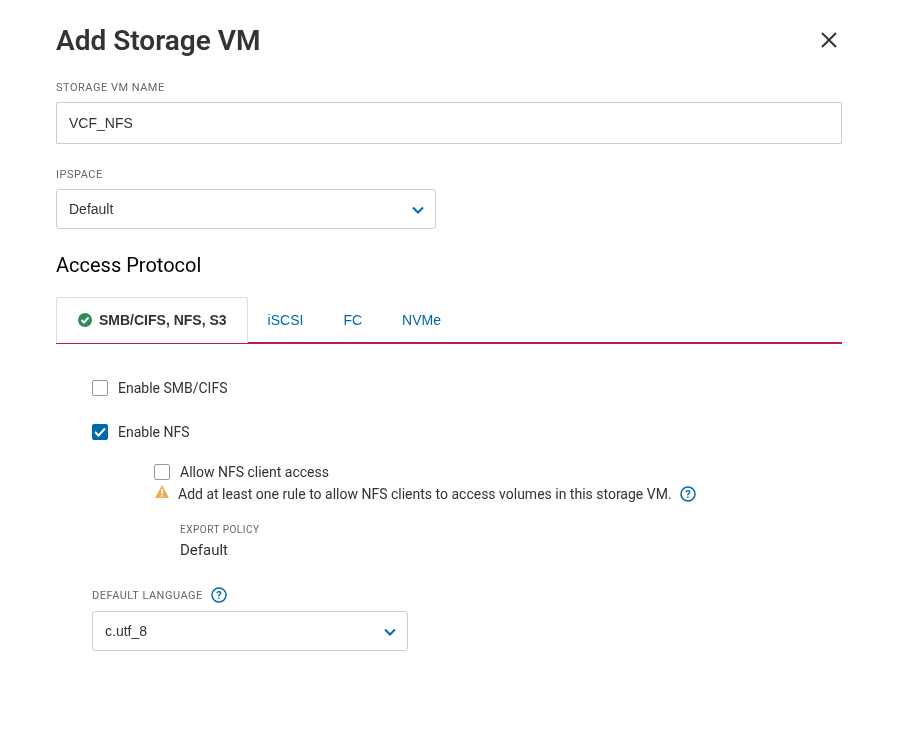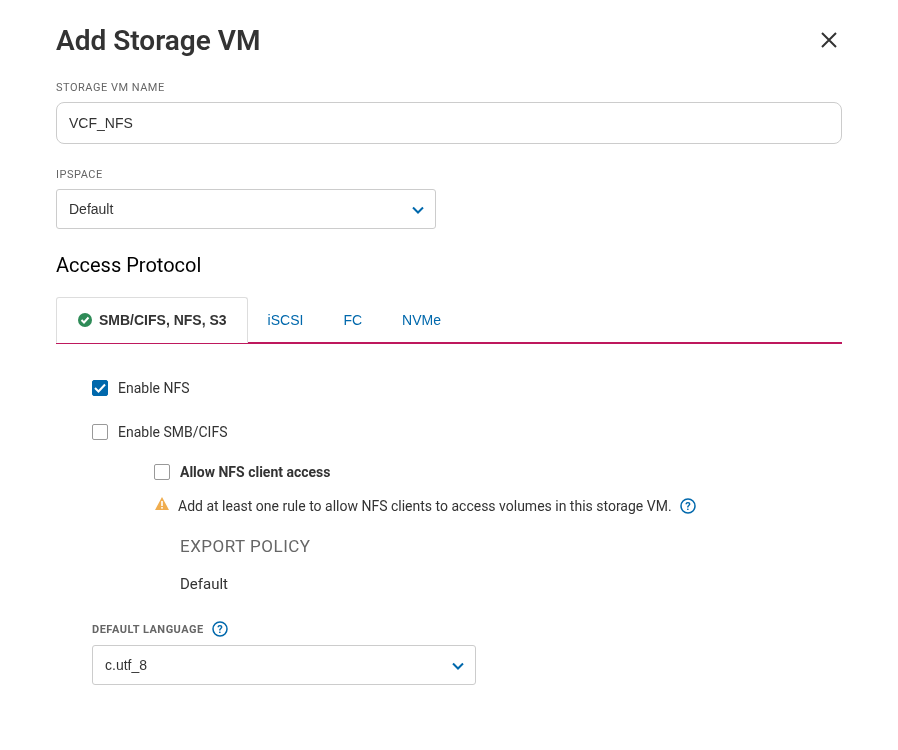--- a/index.html
+++ b/index.html
@@ -40,21 +40,21 @@
       color: #666;
       margin-bottom: 8px;
       text-transform: uppercase;
     }
     .text-input {
       width: 100%;
       height: 40px;
       padding: 20px 12px;
       font-size: 14px;
       border: 1px solid #ccc;
-      border-radius: 8px;
+      border-radius: 1px;
       color: #333;
     }
     .field-group {
       margin-bottom: 24px;
     }
     .select-wrapper {
       position: relative;
       width: 380px;
     }
     .select-input {
@@ -156,38 +156,38 @@
     .warn-text {
       font-size: 14px;
       color: #333;
     }
     .help-icon {
       display: inline-flex;
       align-items: center;
       cursor: pointer;
     }
     .subfield-label {
-      font-size: 17px;
+      font-size: 10px;
       letter-spacing: 0.5px;
       color: #666;
-      margin-bottom: 19px;
+      margin-bottom: 6px;
     }
     .subfield-value {
       font-size: 15px;
       color: #333;
     }
     .lang-row {
       display: flex;
       align-items: center;
       gap: 8px;
       margin-bottom: 8px;
     }
     .lang-select-wrapper {
       position: relative;
-      width: 384px;
+      width: 316px;
     }
   </style>
 </head>
 <body>
 
 <div class="container">
   <div class="header-row">
     <h1 class="page-title">Add Storage VM</h1>
     <button class="close-btn">
       <span>
@@ -227,35 +227,35 @@
       </span>
       <span>SMB/CIFS, NFS, S3</span>
     </button>
     <button class="tab">iSCSI</button>
     <button class="tab">FC</button>
     <button class="tab">NVMe</button>
   </div>
 
   <div class="tab-content">
     <div class="checkbox-row">
+      <span class="checkbox"></span>
+      <span class="checkbox-label">Enable SMB/CIFS</span>
+    </div>
+
+    <div class="checkbox-row">
       <span class="checkbox checked">
         <svg width="12" height="10" viewBox="0 0 12 10">
             <path d="M1 5 L4.5 8.5 L11 1.5" stroke="#fff" stroke-width="2" fill="none"></path>
           </svg>
       </span>
       <span class="checkbox-label">Enable NFS</span>
     </div>
 
-    <div class="checkbox-row">
-      <span class="checkbox"></span>
-      <span class="checkbox-label">Enable SMB/CIFS</span>
-    </div>
-
     <div class="nested">
-      <div class="checkbox-row" style="margin-bottom:16px;font-weight:bold;">
+      <div class="checkbox-row" style="margin-bottom:4px;">
         <span class="checkbox"></span>
         <span class="checkbox-label">Allow NFS client access</span>
       </div>
       <div class="warning-row">
         <span>
           <svg width="16" height="16" viewBox="0 0 16 16">
               <path d="M8 1 L15 14 L1 14 Z" fill="#f0ad4e"></path>
               <rect x="7.2" y="5" width="1.6" height="5" fill="#fff"></rect>
               <rect x="7.2" y="11" width="1.6" height="1.6" fill="#fff"></rect>
             </svg>
@@ -270,21 +270,21 @@
       </div>
       <div style="margin-left:26px;">
         <div class="subfield-label">EXPORT POLICY</div>
         <div class="subfield-value">Default</div>
       </div>
     </div>
 
 
     <div style="margin-top:10px;">
       <div class="lang-row">
-        <span class="field-label" style="margin-bottom:0;font-weight:bold;">DEFAULT LANGUAGE</span>
+        <span class="field-label" style="margin-bottom:0;">DEFAULT LANGUAGE</span>
         <span class="help-icon">
           <svg width="16" height="16" viewBox="0 0 16 16">
               <circle cx="8" cy="8" r="7" fill="none" stroke="#0068ac" stroke-width="1.5"></circle>
               <text x="8" y="12" text-anchor="middle" font-size="11" fill="#0068ac" font-weight="bold">?</text>
             </svg>
         </span>
       </div>
       <div class="lang-select-wrapper">
         <button class="select-input">c.utf_8</button>
         <span class="chevron-down">

